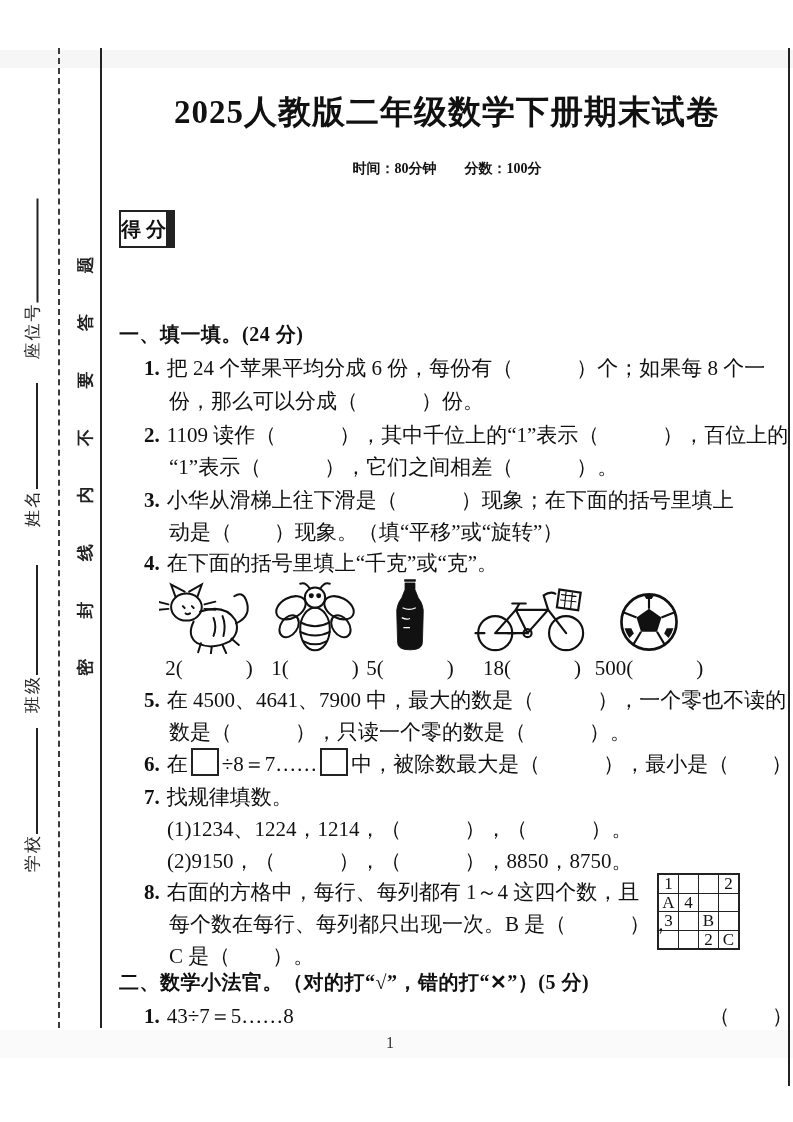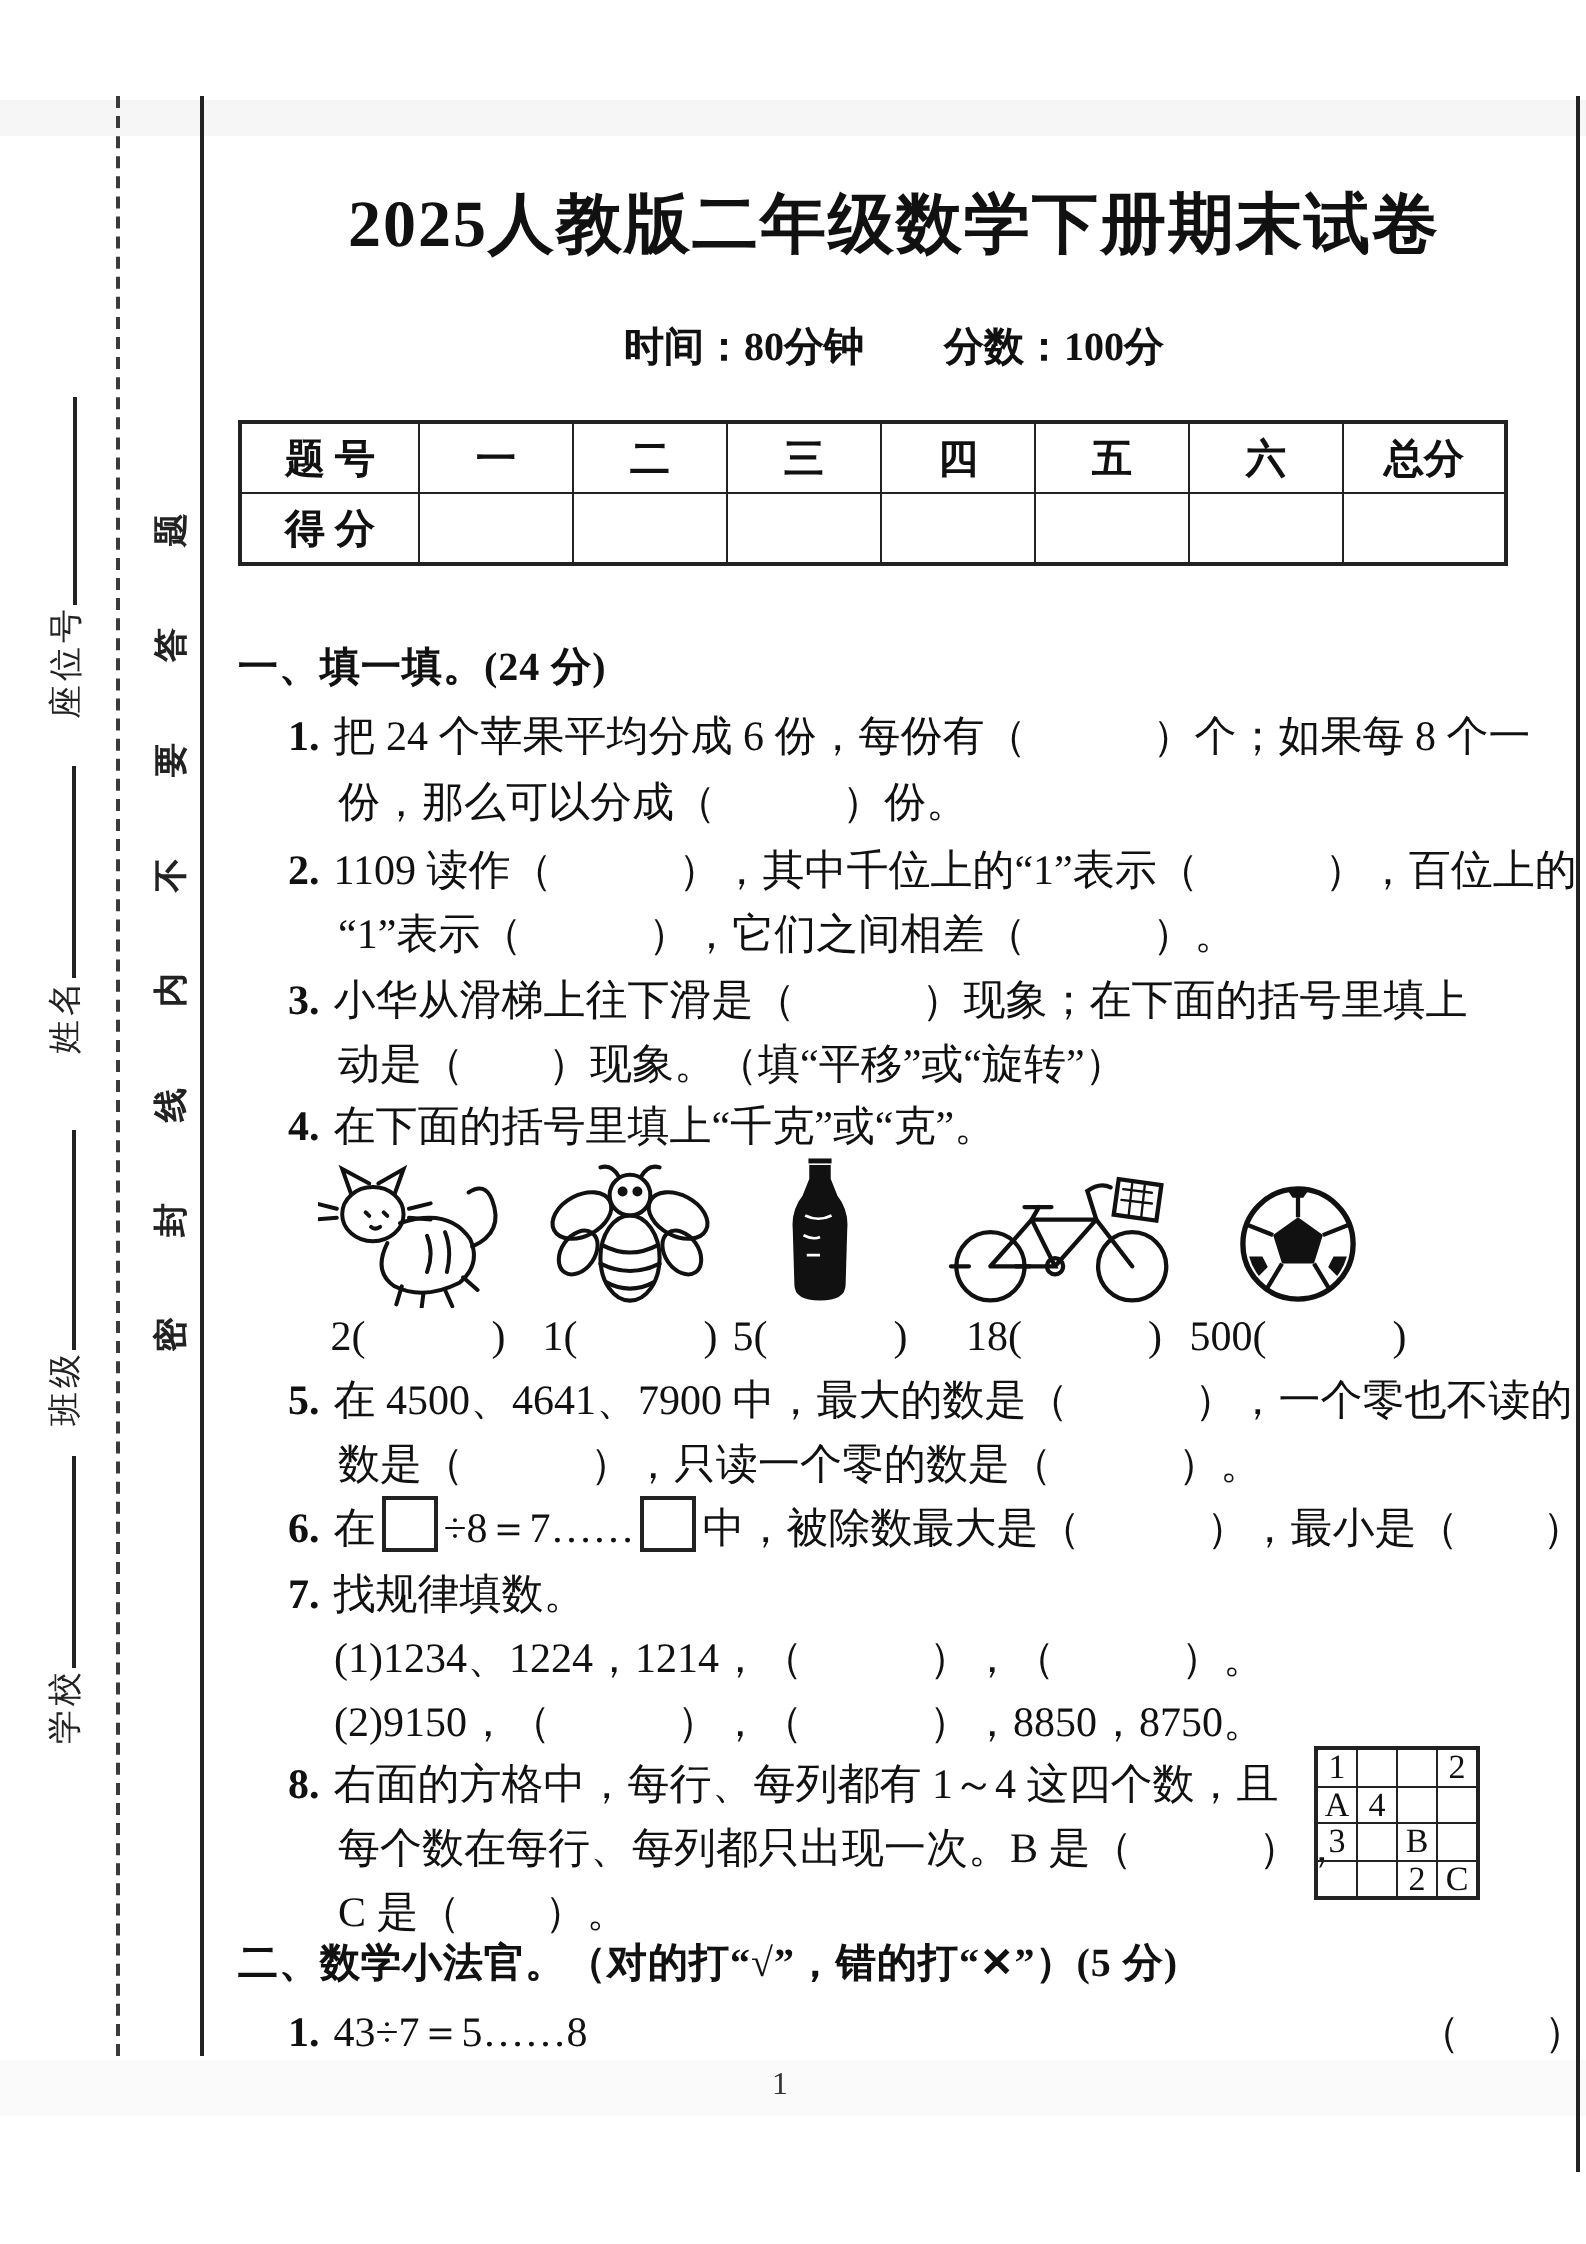--- a/index.html
+++ b/index.html
@@ -24,21 +24,21 @@
     position:absolute;transform:rotate(-90deg);white-space:nowrap;
     font-size:17px;letter-spacing:16px;color:#222;height:24px;line-height:24px;font-weight:bold;
   }
   
   .title{
     position:absolute;left:105px;top:90px;width:684px;text-align:center;
     font-size:33px;font-weight:bold;letter-spacing:1px;white-space:pre;
   }
   .subtitle{
     position:absolute;left:105px;top:160px;width:684px;text-align:center;
-    font-size:20px;font-weight:bold;white-space:pre;
+    font-size:14px;font-weight:bold;white-space:pre;
   }
   
   table.score{
     position:absolute;left:119px;top:210px;border-collapse:collapse;
     border:2.5px solid #222;table-layout:fixed;
   }
   table.score td{
     border:1.5px solid #222;text-align:center;font-size:20px;font-weight:bold;
     height:34px;padding:0;white-space:pre;
   }
@@ -96,30 +96,20 @@
   <span>学校</span><span class="fblank" style="width:106px;"></span>
 </div>
 
 <div class="sealtext" style="left:-64px;top:514px;width:300px;">密 封 线 内 不 要 答 题</div>
 
 <div class="title">2025人教版二年级数学下册期末试卷</div>
 <div class="subtitle">时间：80分钟　　分数：100分</div>
 
 <table class="score">
   <tbody>
-      <tr>
-    <td style="width:88px;">题 号</td>
-    <td style="width:76px;">一</td>
-    <td style="width:76px;">二</td>
-    <td style="width:76px;">三</td>
-    <td style="width:76px;">四</td>
-    <td style="width:76px;">五</td>
-    <td style="width:76px;">六</td>
-    <td style="width:80px;">总分</td>
-  </tr>
   <tr>
     <td>得 分</td>
     <td></td>
     <td></td>
     <td></td>
     <td></td>
     <td></td>
     <td></td>
     <td></td>
   </tr>

